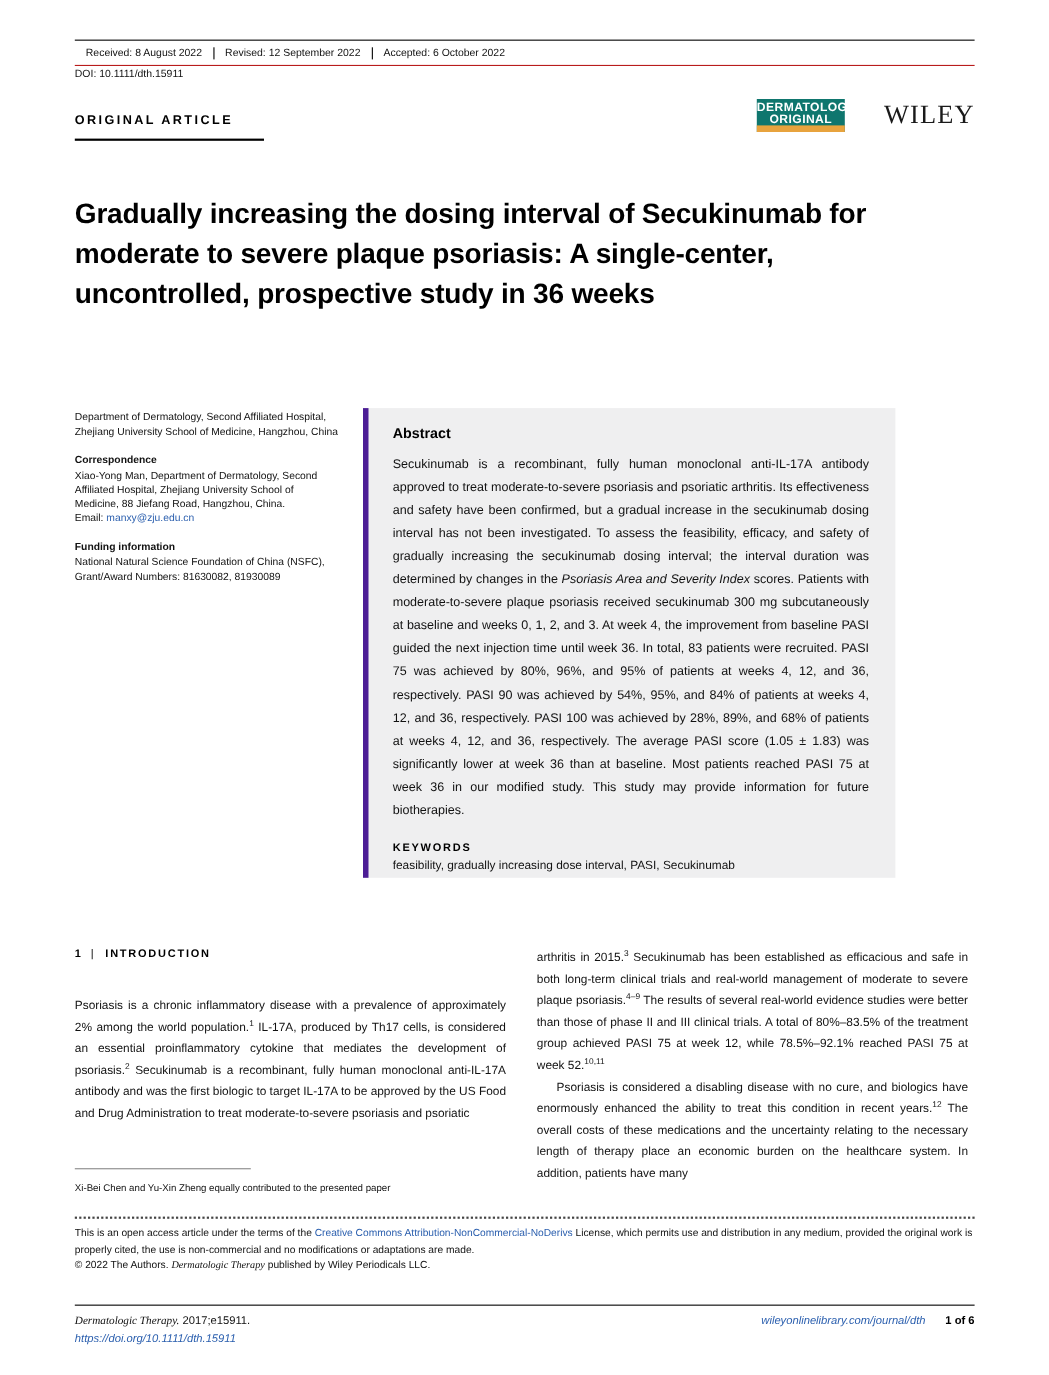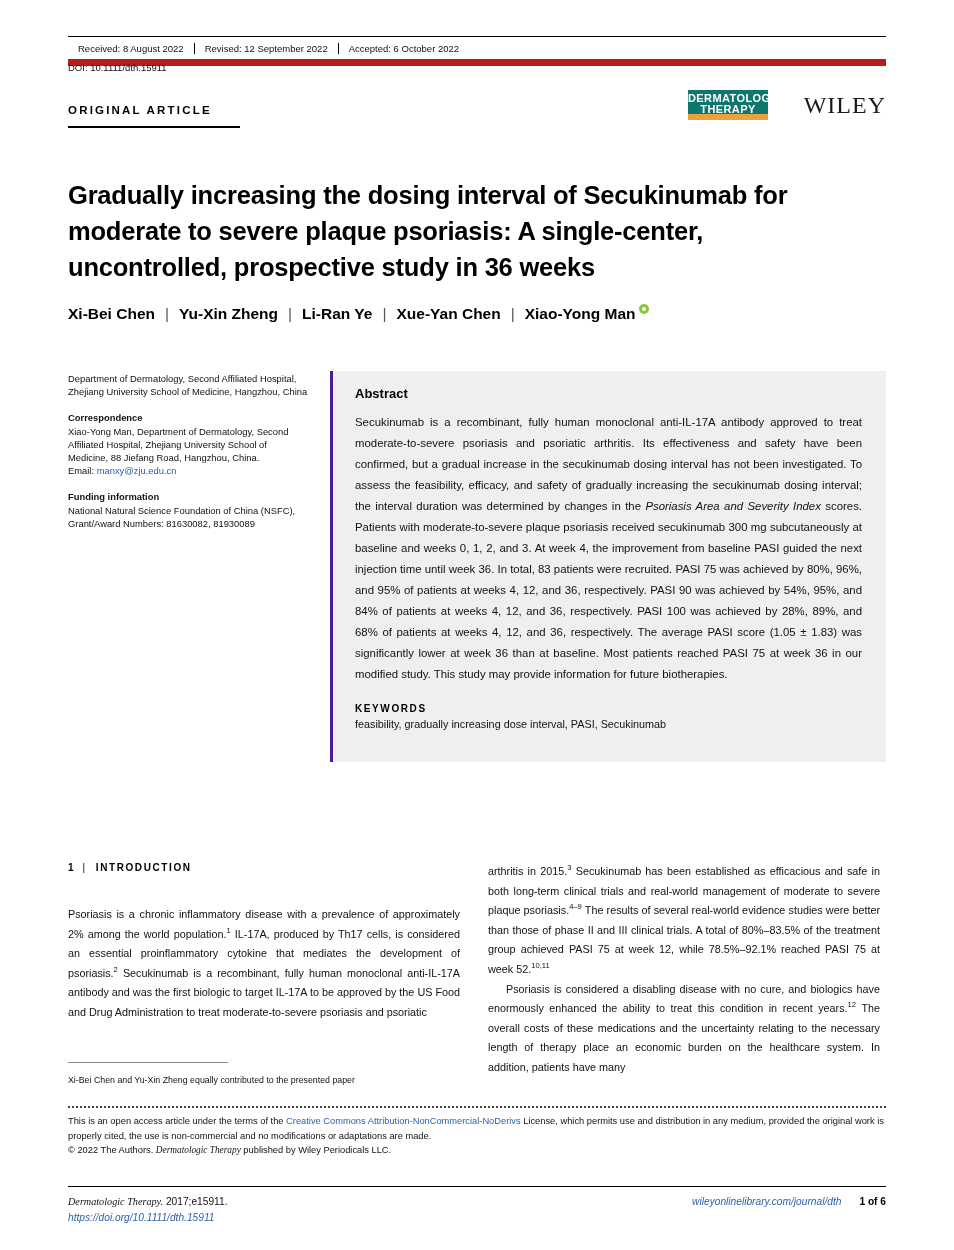--- a/index.html
+++ b/index.html
@@ -26,21 +26,21 @@
     height: 1250px;
   }
 
   
   .history {
     position: absolute;
     left: 0;
     top: 36px;
     width: 818px;
     border-top: 1px solid #000;
-    border-bottom: 7px solid #b91c1c;
+    border-bottom: 1px solid #b91c1c;
     height: 22px;
     display: flex;
     align-items: center;
     font-family: "Liberation Sans", sans-serif;
     font-size: 9.5px;
     color: #111;
   }
   .history .cell {
     padding: 0 10px;
     white-space: nowrap;
@@ -185,25 +185,25 @@
     color: #2b5fae;
     text-decoration: none;
   }
   .meta p { margin: 0; }
 
   
   .abstract {
     position: absolute;
     left: 262px;
     top: 371px;
-    width: 556px;
+    width: 484px;
     background: #efeff0;
-    border-left: 3px solid #4c1d95;
+    border-left: 5px solid #4c1d95;
     box-sizing: border-box;
-    padding: 15px 24px 32px 22px;
+    padding: 15px 24px 5px 22px;
   }
   .abstract h2 {
     margin: 0 0 11px 0;
     font-family: "Liberation Sans", sans-serif;
     font-size: 13px;
     font-weight: bold;
     color: #000;
   }
   .abstract p {
     margin: 0;
@@ -338,31 +338,28 @@
       <div class="cell">Accepted: 6 October 2022</div>
     </div>
 
     <div class="doi">DOI: 10.1111/dth.15911</div>
 
     <div class="artline">
       <div class="arttype">ORIGINAL ARTICLE</div>
       <div class="arttype-rule"></div>
       <div class="journal-logo">
         <span>DERMATOLOGIC</span>
-        <span>THERAPY</span>
+        <span>ORIGINAL</span>
         <div class="bar"></div>
       </div>
       <div class="wiley">WILEY</div>
     </div>
 
     <h1 class="title">Gradually increasing the dosing interval of Secukinumab for moderate to severe plaque psoriasis: A single-center, uncontrolled, prospective study in 36 weeks</h1>
 
-    <div class="authors">
-      <span>Xi-Bei Chen</span><span class="sep">|</span><span>Yu-Xin Zheng</span><span class="sep">|</span><span>Li-Ran Ye</span><span class="sep">|</span><span>Xue-Yan Chen</span><span class="sep">|</span><span>Xiao-Yong Man</span><span class="orcid"></span>
-    </div>
 
     <div class="meta">
       <p>Department of Dermatology, Second Affiliated Hospital, Zhejiang University School of Medicine, Hangzhou, China</p>
       <p class="h">Correspondence</p>
       <p>Xiao-Yong Man, Department of Dermatology, Second Affiliated Hospital, Zhejiang University School of Medicine, 88 Jiefang Road, Hangzhou, China.</p>
       <p><span>Email: </span><a href="#">manxy@zju.edu.cn</a></p>
       <p class="h">Funding information</p>
       <p>National Natural Science Foundation of China (NSFC), Grant/Award Numbers: 81630082, 81930089</p>
     </div>
 

